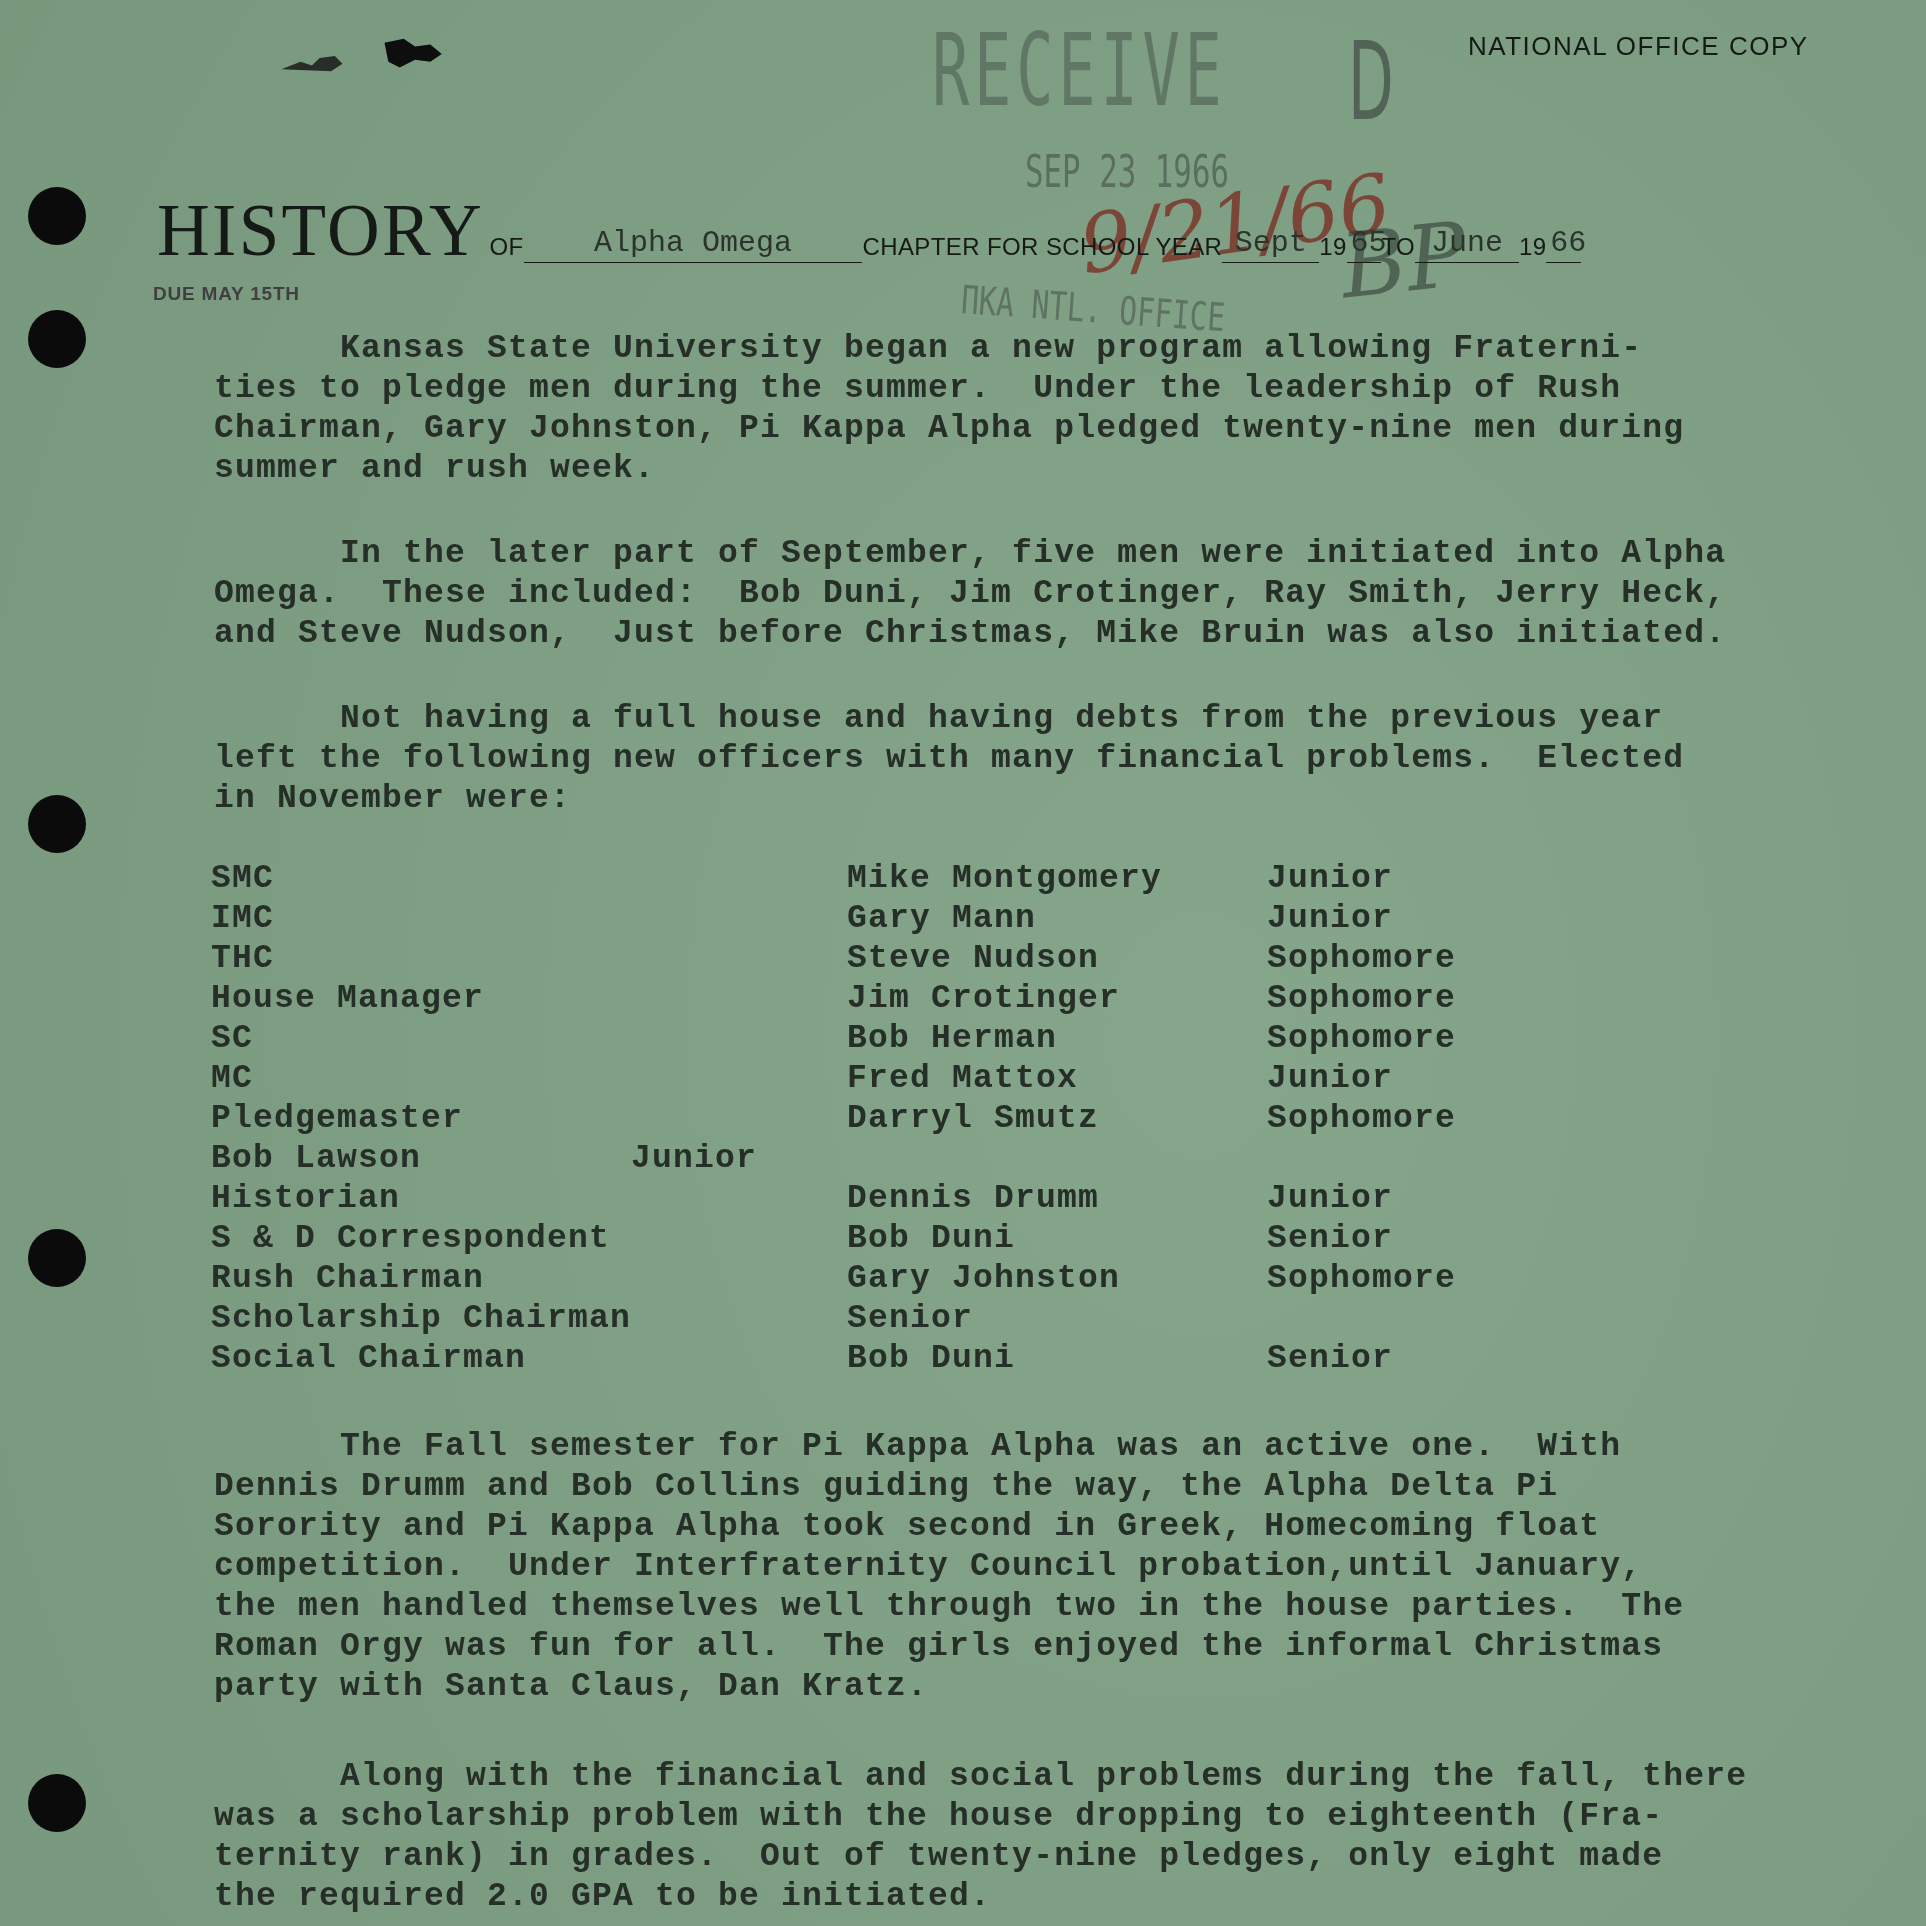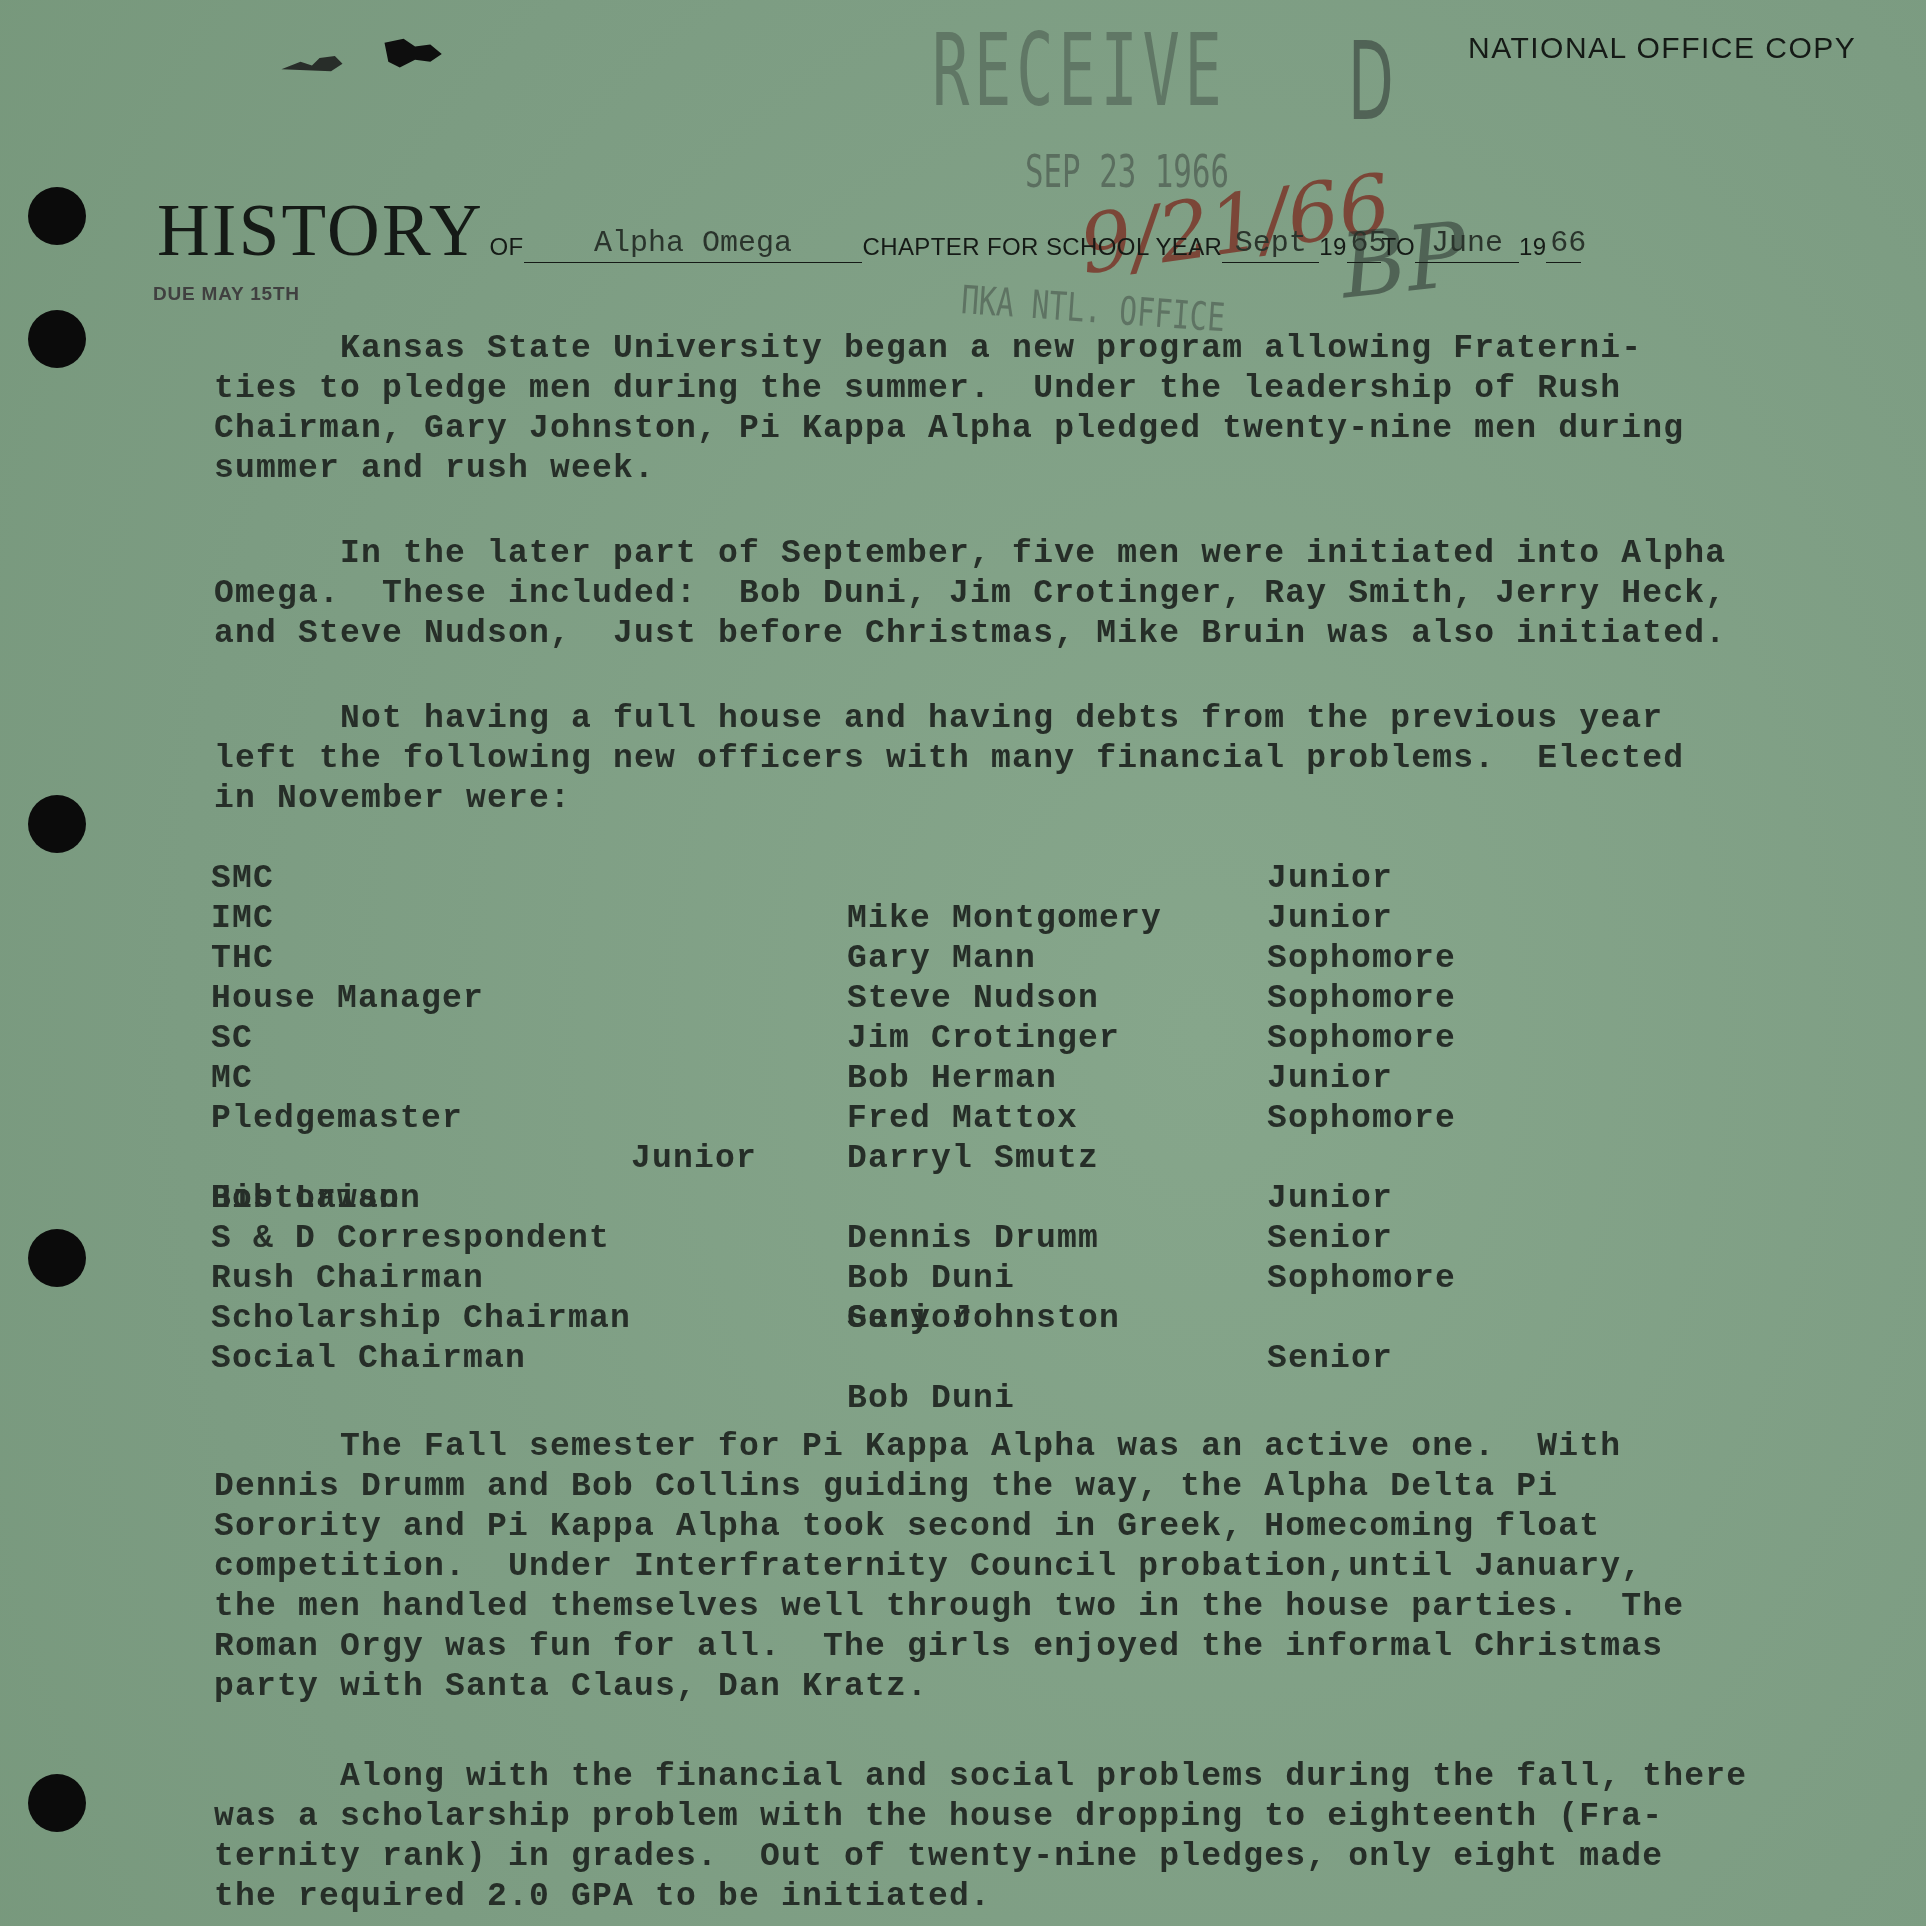--- a/index.html
+++ b/index.html
@@ -25,21 +25,21 @@
     letter-spacing: 7.7px; color: rgba(60,70,64,0.45);
     transform: scaleX(0.62); transform-origin: left top;
   }
   .stamp-d {
     position: absolute; left: 1348px; top: 19px;
     font-family: "DejaVu Sans", sans-serif; font-size: 108px; color: rgba(50,60,55,0.6);
     transform: scaleX(0.55); transform-origin: left top;
   }
   .national {
     position: absolute; left: 1468px; top: 31px;
-    font-family: "Liberation Sans", sans-serif; font-size: 30px; letter-spacing: 1.5px; color: #151a16;
+    font-family: "Liberation Sans", sans-serif; font-size: 26px; letter-spacing: 1.5px; color: #151a16;
   }
   .stamp-date {
     position: absolute; left: 1025px; top: 146px;
     font-family: "DejaVu Sans Mono", monospace; font-size: 44px; color: rgba(60,70,64,0.55);
     transform: scaleX(0.7); transform-origin: left top;
   }
   .stamp-office {
     position: absolute; left: 963px; top: 277px;
     font-family: "DejaVu Sans Mono", monospace; font-size: 39px; color: rgba(60,70,64,0.5);
     transform: rotate(4deg) scaleX(0.75); transform-origin: left top;
@@ -66,21 +66,21 @@
   }
   .due {
     position: absolute; left: 153px; top: 283px;
     font-family: "Liberation Sans", sans-serif; font-weight: bold; font-size: 19px; letter-spacing: 0.8px; color: #404040;
   }
   .typed { font-size: 33px; line-height: 40px; letter-spacing: 1.2px; font-weight: bold; color: #262e28; }
   .para { position: absolute; left: 214px; width: 1618px; white-space: pre; }
   .officers { position: absolute; left: 211px; top: 859px; }
   .officer-row { display: flex; height: 40px; white-space: pre; }
   .col-title { width: 636px; }
-  .col-name { width: 420px; margin-top: 40px; }
+  .col-name { width: 420px; }
 </style>
 </head>
 <body>
 
 <div class="paper-tint"></div>
 
 <div class="hole" style="top:187px"></div>
 <div class="hole" style="top:310px"></div>
 <div class="hole" style="top:795px"></div>
 <div class="hole" style="top:1229px"></div>

